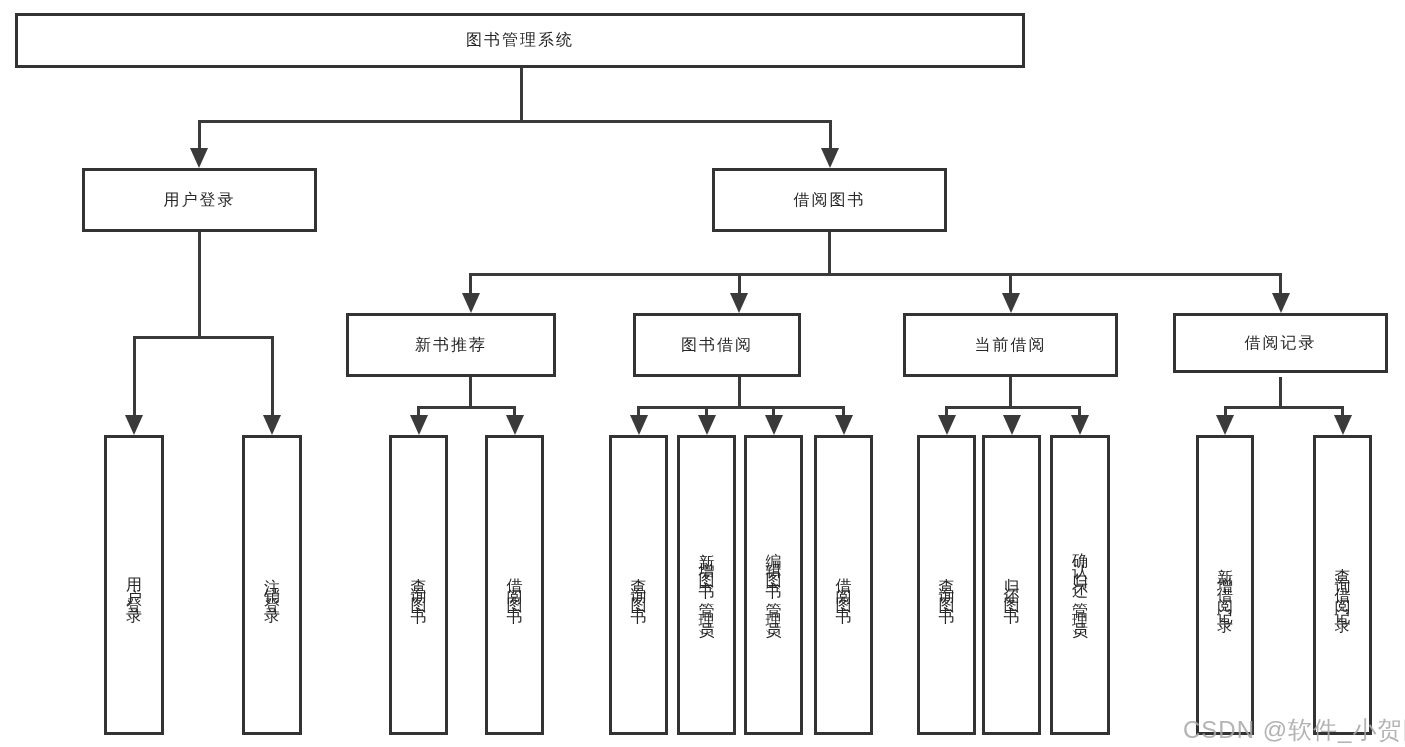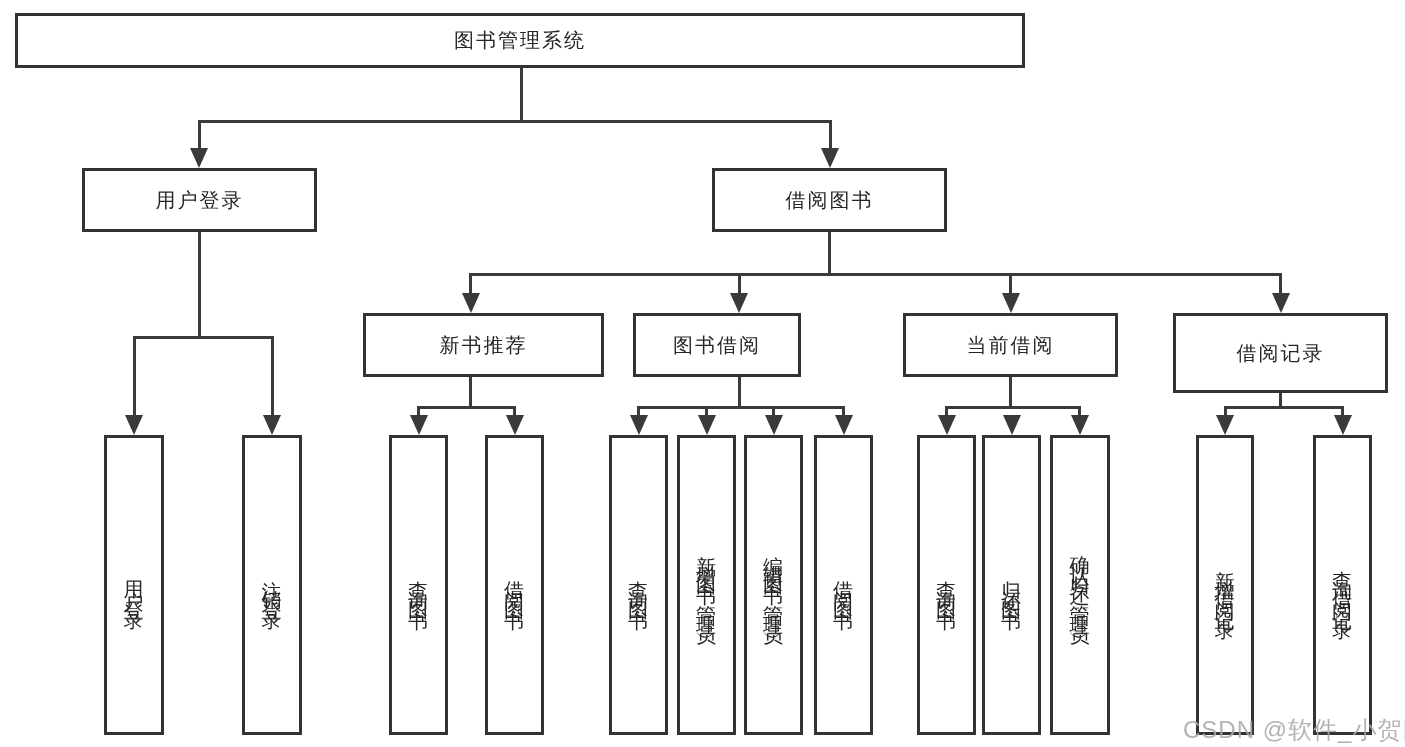--- a/index.html
+++ b/index.html
@@ -17,21 +17,21 @@
   }
   .node {
     position: absolute;
     box-sizing: border-box;
     border: 3px solid #333333;
     background: #ffffff;
     display: flex;
     align-items: center;
     justify-content: center;
     color: #262626;
-    font-size: 20px;
+    font-size: 16px;
   }
   .node.h {
     letter-spacing: 2px;
     white-space: nowrap;
   }
   .node.v {
     writing-mode: vertical-rl;
     text-orientation: mixed;
     letter-spacing: 10px;
     line-height: 1;
@@ -113,24 +113,24 @@
       <div class="arrow" style="left: 937.5px; top: 415px;"></div>
       <div class="arrow" style="left: 1002.5px; top: 415px;"></div>
       <div class="arrow" style="left: 1070.5px; top: 415px;"></div>
       <div class="arrow" style="left: 1216px; top: 415px;"></div>
       <div class="arrow" style="left: 1333.5px; top: 415px;"></div>
     </div>
   <div id="nodes-layer">
       <div class="node h" style="left: 15px; top: 13px; width: 1010px; height: 55px;">图书管理系统</div>
       <div class="node h" style="left: 82px; top: 168px; width: 235px; height: 64px;">用户登录</div>
       <div class="node h" style="left: 712px; top: 168px; width: 235px; height: 64px;">借阅图书</div>
-      <div class="node h" style="left: 363px; top: 313px; width: 241px; height: 64px;">新书推荐</div>
+      <div class="node h" style="left: 346px; top: 313px; width: 210px; height: 64px;">新书推荐</div>
       <div class="node h" style="left: 633px; top: 313px; width: 168px; height: 64px;">图书借阅</div>
       <div class="node h" style="left: 903px; top: 313px; width: 215px; height: 64px; text-align: right;">当前借阅</div>
-      <div class="node h" style="left: 1173px; top: 313px; width: 215px; height: 80px;">借阅记录</div>
+      <div class="node h" style="left: 1173px; top: 313px; width: 215px; height: 60px;">借阅记录</div>
       <div class="node v" style="left: 104px; top: 435px; width: 60px; height: 300px;">用户登录</div>
       <div class="node v" style="left: 242px; top: 435px; width: 60px; height: 300px;">注销登录</div>
       <div class="node v" style="left: 389px; top: 435px; width: 59px; height: 300px;">查询图书</div>
       <div class="node v" style="left: 485px; top: 435px; width: 59px; height: 300px;">借阅图书</div>
       <div class="node v" style="left: 609px; top: 435px; width: 59px; height: 300px;">查询图书</div>
       <div class="node v" style="left: 677px; top: 435px; width: 59px; height: 300px;">新增图书（管理员）</div>
       <div class="node v" style="left: 744px; top: 435px; width: 59px; height: 300px;">编辑图书（管理员）</div>
       <div class="node v" style="left: 814px; top: 435px; width: 59px; height: 300px;">借阅图书</div>
       <div class="node v" style="left: 917px; top: 435px; width: 59px; height: 300px;">查询图书</div>
       <div class="node v" style="left: 982px; top: 435px; width: 59px; height: 300px;">归还图书</div>

